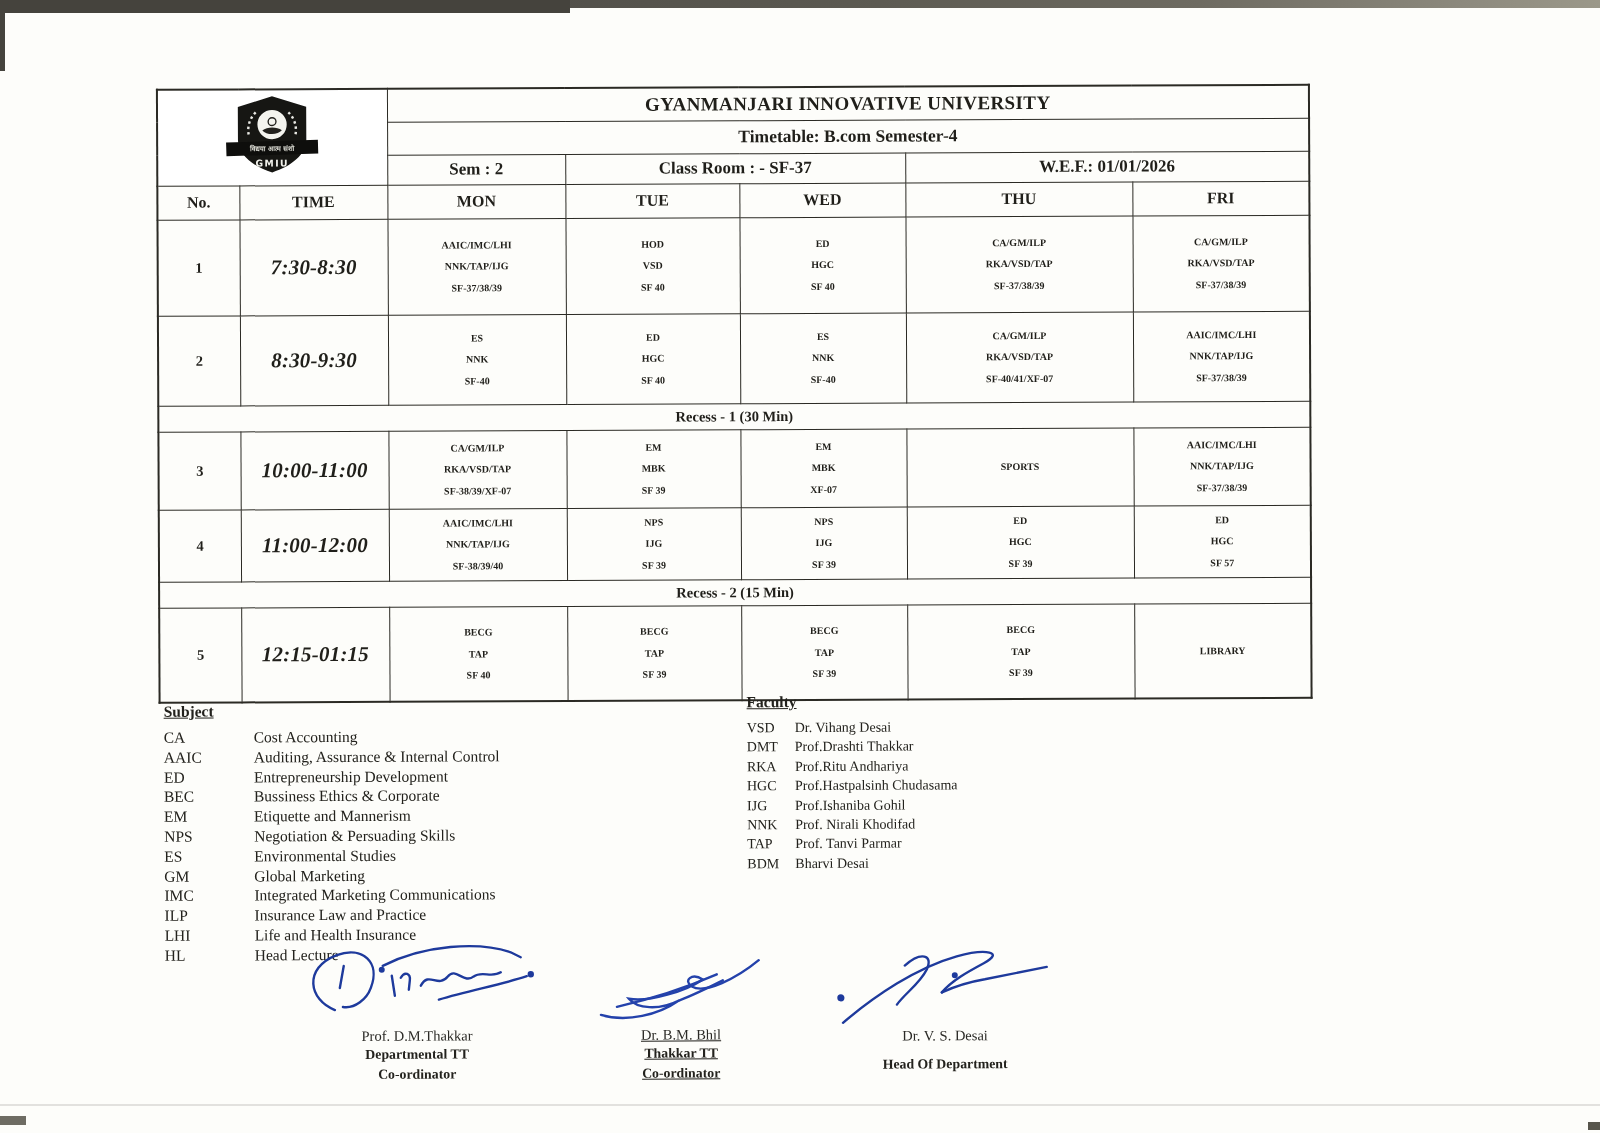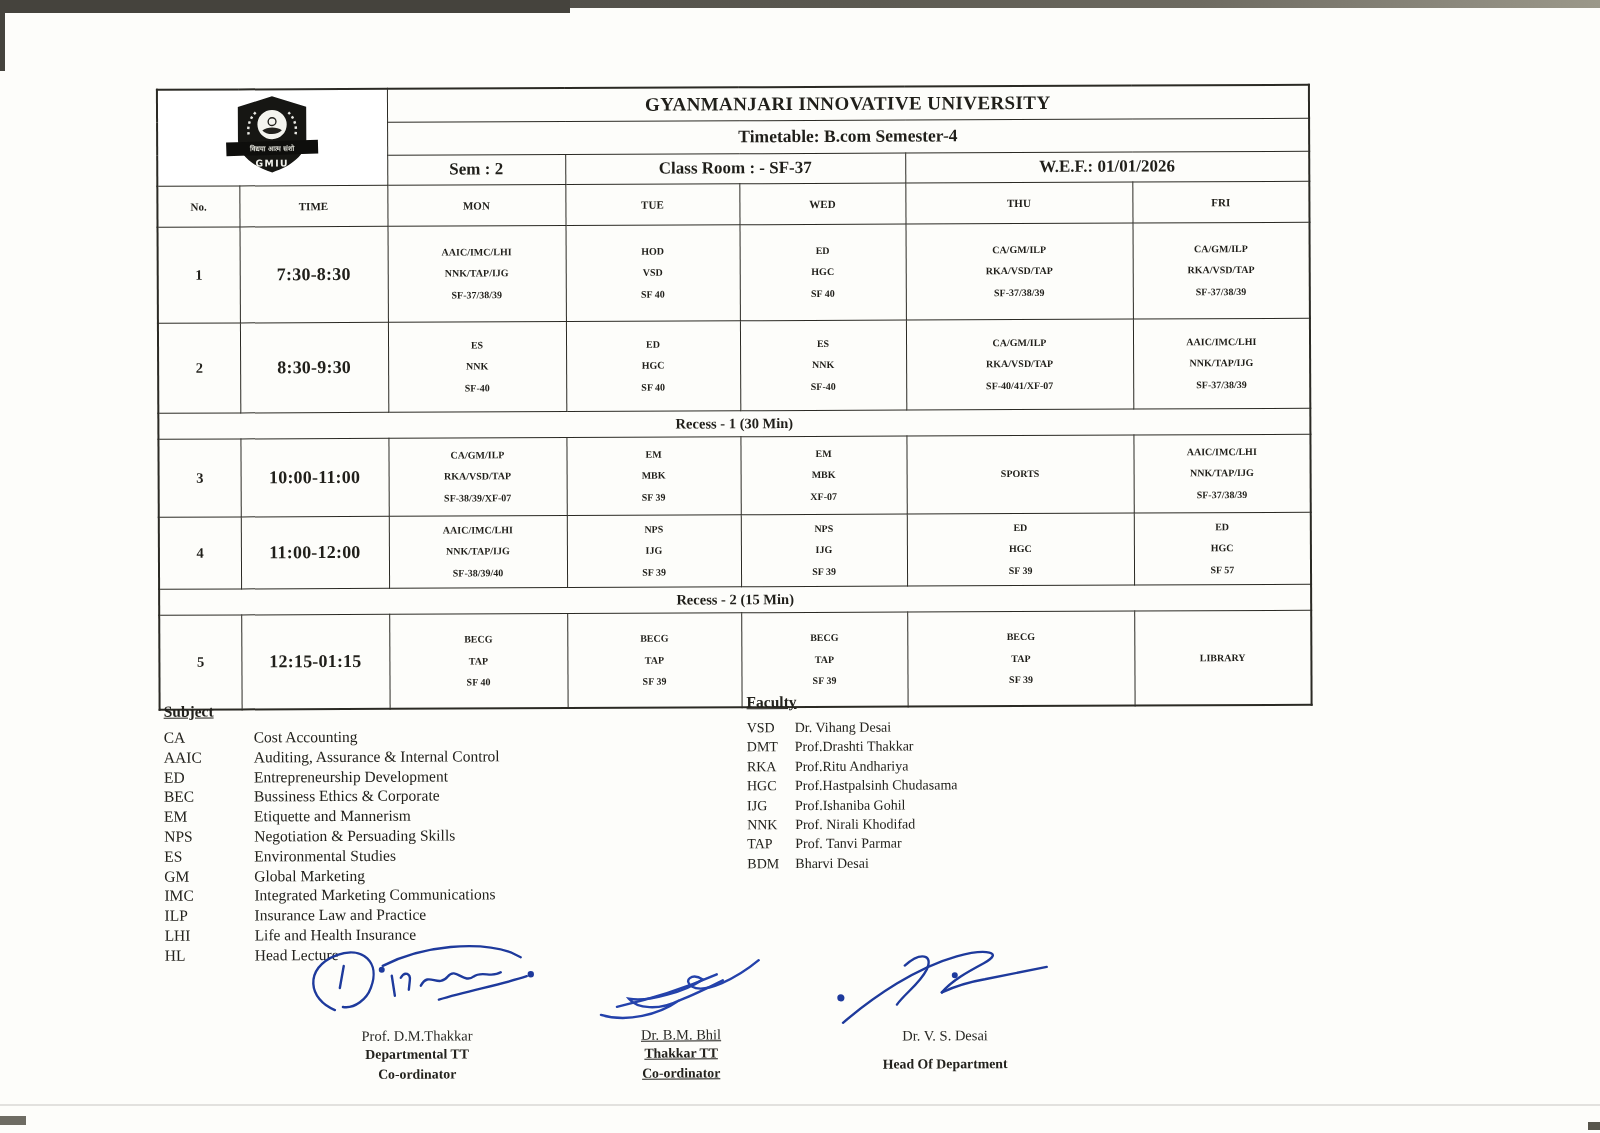--- a/index.html
+++ b/index.html
@@ -31,23 +31,23 @@
     border:2px solid #2b2a24;
   }
   table.tt td {
     border:1.6px solid #2b2a24;
     text-align:center; vertical-align:middle;
     font-weight:bold; color:#201f1a;
   }
   td.h-title   { height:33px; font-size:19px; letter-spacing:.4px; }
   td.h-sub     { height:33px; font-size:17.5px; }
   td.h-meta    { height:30px; font-size:17px; }
-  td.h-col     { height:41px; font-size:11px; }
+  td.h-col     { height:34px; font-size:16px; }
   td.no-cell   { font-size:14.5px; }
-  td.time-cell { font-size:18px; letter-spacing:.2px; }
+  td.time-cell { font-size:21px; letter-spacing:.2px;font-style:italic; }
   td.cell      { font-size:10px; }
   td.cell .l   { line-height:21.5px; white-space:nowrap; }
   td.recess    { height:26px; font-size:14.5px; }
   tr.r1 td { height:96px; } tr.r2 td { height:90px; }
   tr.r3 td { height:78px; } tr.r4 td { height:72px; }
   tr.r5 td { height:95px;border-radius:25px; }
   td.logo-cell { background:#fff; }
 
   
   .subject-block { position:absolute; left:163px; top:700px; width:580px; }

